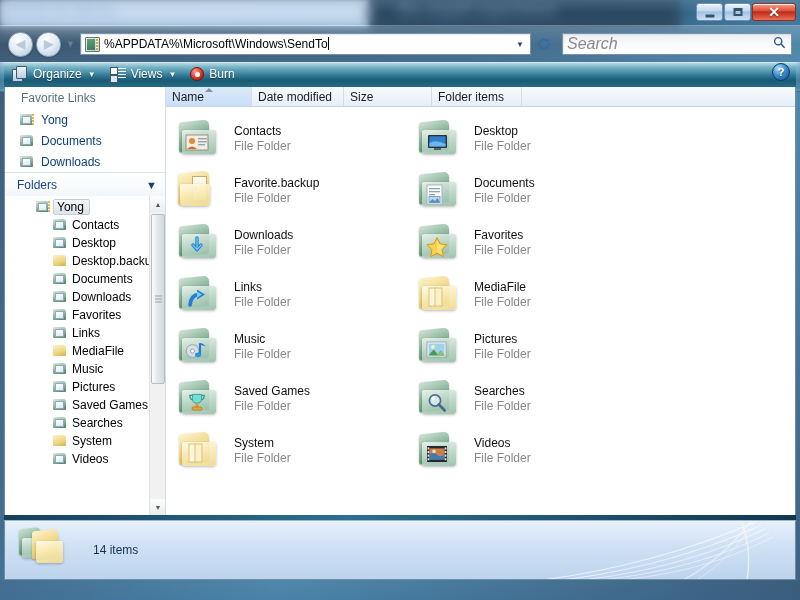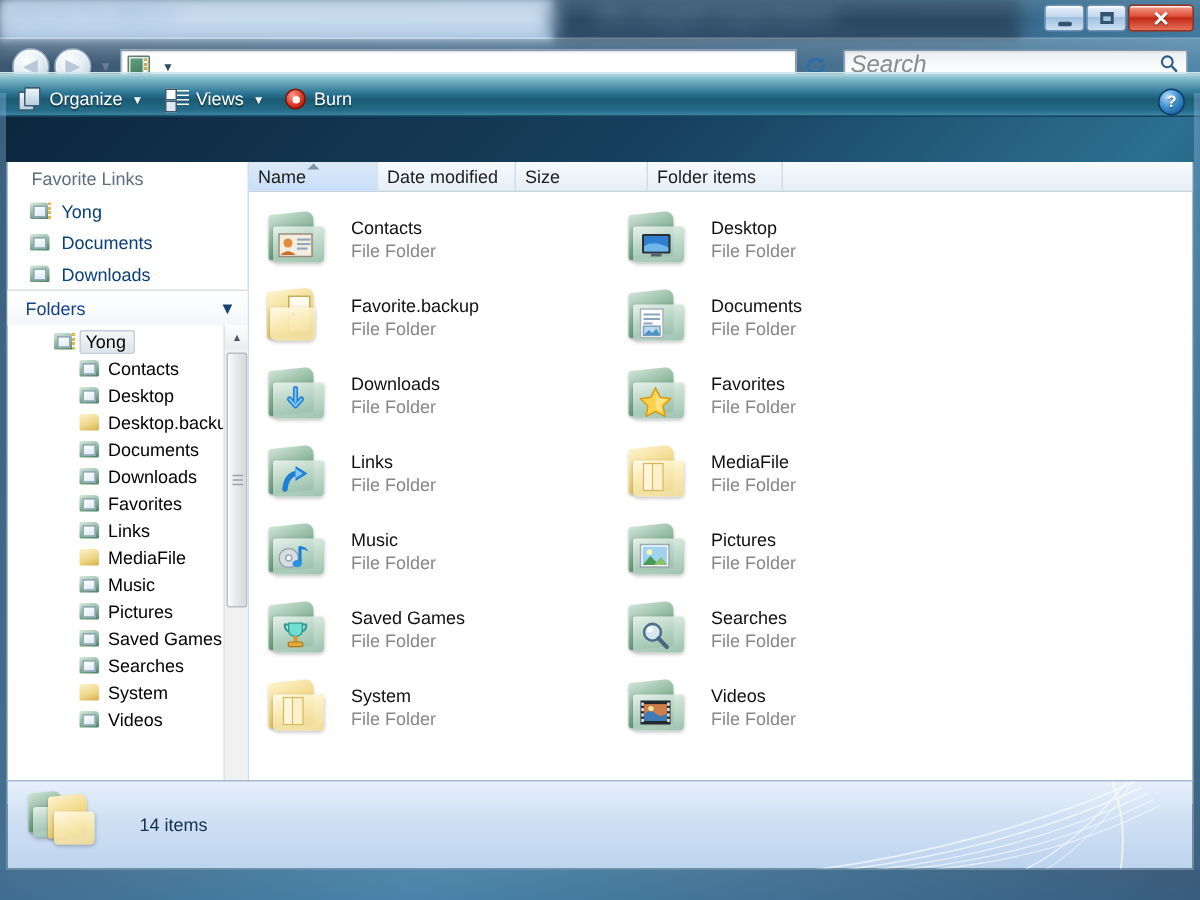--- a/index.html
+++ b/index.html
@@ -129,23 +129,23 @@
     width:230px; height:22px; flex:none; margin-left:7px;
     background: linear-gradient(180deg,#eceff2 0%,#f8fafc 50%,#ffffff 100%);
     border:1px solid #7c94ab; display:flex; align-items:center; padding:0 4px;
     box-shadow: inset 1px 1px 1px rgba(0,0,0,.08);
   }
   #search-text { flex:1; font-size:16px; color:#8a8a8a; font-style:italic; }
   #search-icon { width:14px; flex:none; color:#2d5b86; }
 
   
   #toolbar {
-    position:absolute; left:0; top:48px; width:800px; height:30px;
+    position:absolute; left:0; top:62px; width:800px; height:30px;
     background: linear-gradient(180deg,#b9d9e2 0%,#7ab6c7 14%,#2a7392 48%,#1b5a73 62%,#256c88 88%,#3f87a4 100%);
-    display:flex; align-items:flex-end; padding:0 6px;
+    display:flex; align-items:flex-start; padding:0 6px;
     border-top:1px solid #cfe6ec; border-bottom:1px solid #13465c;
   }
   .tb-item {
     display:flex; align-items:center; height:22px; padding:0 6px; margin-right:2px;
     color:#ffffff; font-size:12px; cursor:default; border-radius:2px;
     text-shadow:0 1px 1px rgba(0,0,0,.45);
   }
   .tb-caret { font-size:8px; margin-left:6px; opacity:.95; }
   .tb-ico { width:16px; height:16px; margin-right:5px; flex:none; position:relative; }
   #ico-organize::before, #ico-organize::after {
@@ -176,22 +176,22 @@
   #help-btn {
     margin-left:auto; width:18px; height:18px; border-radius:50%;
     background: radial-gradient(circle at 35% 28%, #b9e0f7 0%, #3f8fd0 45%, #11487f 100%);
     border:1px solid #0c3b6b; color:#fff; font-size:11px; font-weight:bold;
     display:flex; align-items:center; justify-content:center; cursor:default;
     margin-right:4px; text-shadow:0 1px 1px rgba(0,0,0,.5);
   }
 
   
   #body {
-    position:absolute; left:4px; top:108px; width:792px; height:428px;
-    display:flex; background:#0f766e;
+    position:absolute; left:4px; top:87px; width:792px; height:428px;
+    display:flex; background:#701a75;
     border-left:1px solid #6f8ca7; border-right:1px solid #6f8ca7;
   }
 
   
   #navpane {
     width:161px; flex:none; background:#fff; position:relative;
     display:flex; flex-direction:column;
     border-right:1px solid #d3dde6;
   }
   #fav-header {
@@ -379,20 +379,23 @@
     <div class="navbtn">
       <span class="arrow">◀</span>
     </div>
     <div class="navbtn" id="nav-fwd">
       <span class="arrow">▶</span>
     </div>
     <div id="nav-hist">▼</div>
 
     <div id="addr-field">
       <span id="addr-icon"></span>
+      <span id="addr-text">
+        <span>%APPDATA%\Microsoft\Windows\SendTo</span><span id="addr-caret"></span>
+      </span>
       <span id="addr-drop">▼</span>
     </div>
 
     <div id="refresh-btn">
       <svg width="16" height="16" viewBox="0 0 16 16">
         <path d="M3 9 A5 5 0 0 1 12 5.6" fill="none" stroke="#2c6ea8" stroke-width="2"></path>
         <path d="M12.6 2.6 L13.4 6.4 L9.8 5.4 Z" fill="#2c6ea8"></path>
         <path d="M13 7 A5 5 0 0 1 4 10.4" fill="none" stroke="#2c6ea8" stroke-width="2"></path>
         <path d="M3.4 13.4 L2.6 9.6 L6.2 10.6 Z" fill="#2c6ea8"></path>
       </svg>

